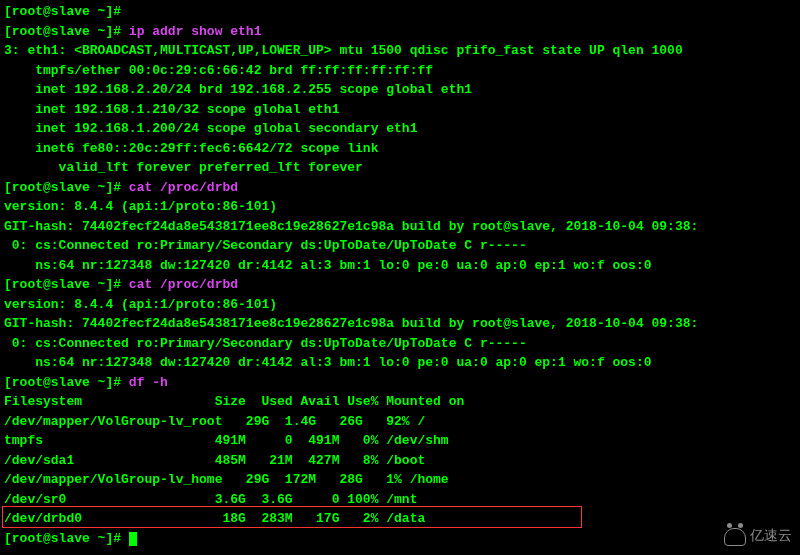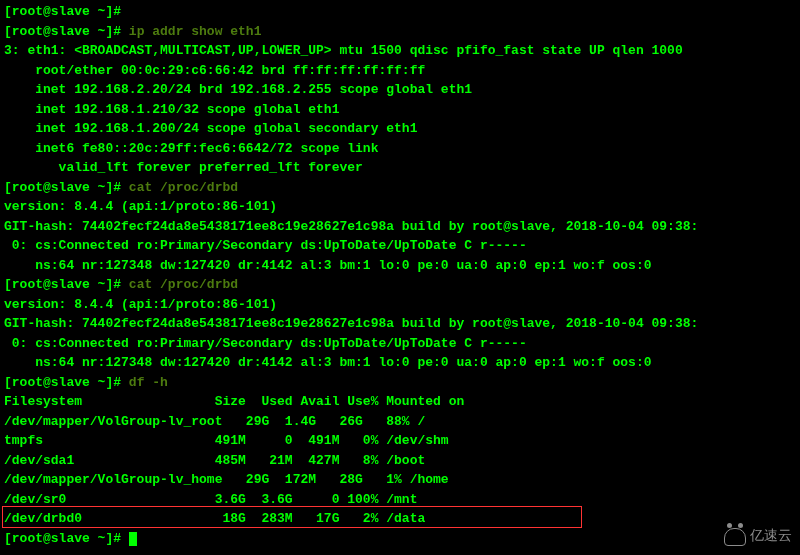--- a/index.html
+++ b/index.html
@@ -8,21 +8,21 @@
       font-family: 'Courier New', Consolas, monospace;
       font-size: 13px;
       line-height: 1.5;
       padding: 2px 4px;
       width: 800px;
       height: 555px;
       overflow: hidden;
       position: relative;
     }
     .line { white-space: pre; color: #00ff00; font-weight: bold; }
-    .white { color: #4d7c0f; }
+    .white { color: #d946ef; }
     .highlight-box {
       border: 1.5px solid #ff3333;
       position: absolute;
       pointer-events: none;
     }
     .watermark {
       position: absolute;
       bottom: 8px;
       right: 8px;
       color: #bbb;
@@ -60,42 +60,42 @@
       vertical-align: text-bottom;
     }
   </style>
 </head>
 <body>
 
 <div class="line">[root@slave ~]#</div>
 
 <div class="line">[root@slave ~]# <span class="white">ip addr show eth1</span></div>
 <div class="line">3: eth1: &lt;BROADCAST,MULTICAST,UP,LOWER_UP&gt; mtu 1500 qdisc pfifo_fast state UP qlen 1000</div>
-<div class="line">    root/ether 00:0c:29:c6:66:42 brd ff:ff:ff:ff:ff:ff</div>
+<div class="line">    tmpfs/ether 00:0c:29:c6:66:42 brd ff:ff:ff:ff:ff:ff</div>
 <div class="line">    inet 192.168.2.20/24 brd 192.168.2.255 scope global eth1</div>
 <div class="line">    inet 192.168.1.210/32 scope global eth1</div>
 <div class="line">    inet 192.168.1.200/24 scope global secondary eth1</div>
 <div class="line">    inet6 fe80::20c:29ff:fec6:6642/72 scope link</div>
 <div class="line">       valid_lft forever preferred_lft forever</div>
 
 <div class="line">[root@slave ~]# <span class="white">cat /proc/drbd</span></div>
 <div class="line">version: 8.4.4 (api:1/proto:86-101)</div>
 <div class="line">GIT-hash: 74402fecf24da8e5438171ee8c19e28627e1c98a build by root@slave, 2018-10-04 09:38:</div>
 <div class="line"> 0: cs:Connected ro:Primary/Secondary ds:UpToDate/UpToDate C r-----</div>
 <div class="line">    ns:64 nr:127348 dw:127420 dr:4142 al:3 bm:1 lo:0 pe:0 ua:0 ap:0 ep:1 wo:f oos:0</div>
 
 <div class="line">[root@slave ~]# <span class="white">cat /proc/drbd</span></div>
 <div class="line">version: 8.4.4 (api:1/proto:86-101)</div>
 <div class="line">GIT-hash: 74402fecf24da8e5438171ee8c19e28627e1c98a build by root@slave, 2018-10-04 09:38:</div>
 <div class="line"> 0: cs:Connected ro:Primary/Secondary ds:UpToDate/UpToDate C r-----</div>
 <div class="line">    ns:64 nr:127348 dw:127420 dr:4142 al:3 bm:1 lo:0 pe:0 ua:0 ap:0 ep:1 wo:f oos:0</div>
 
 <div class="line">[root@slave ~]# <span class="white">df -h</span></div>
 <div class="line">Filesystem                 Size  Used Avail Use% Mounted on</div>
-<div class="line">/dev/mapper/VolGroup-lv_root   29G  1.4G   26G   88% /</div>
+<div class="line">/dev/mapper/VolGroup-lv_root   29G  1.4G   26G   92% /</div>
 <div class="line">tmpfs                      491M     0  491M   0% /dev/shm</div>
 <div class="line">/dev/sda1                  485M   21M  427M   8% /boot</div>
 <div class="line">/dev/mapper/VolGroup-lv_home   29G  172M   28G   1% /home</div>
 <div class="line">/dev/sr0                   3.6G  3.6G     0 100% /mnt</div>
 <div class="line">/dev/drbd0                  18G  283M   17G   2% /data</div>
 
 <div class="line">[root@slave ~]# <span class="cursor"></span></div>
 
 <div class="highlight-box" style="left:2px; top:506px; width:580px; height:22px;"></div>
 

